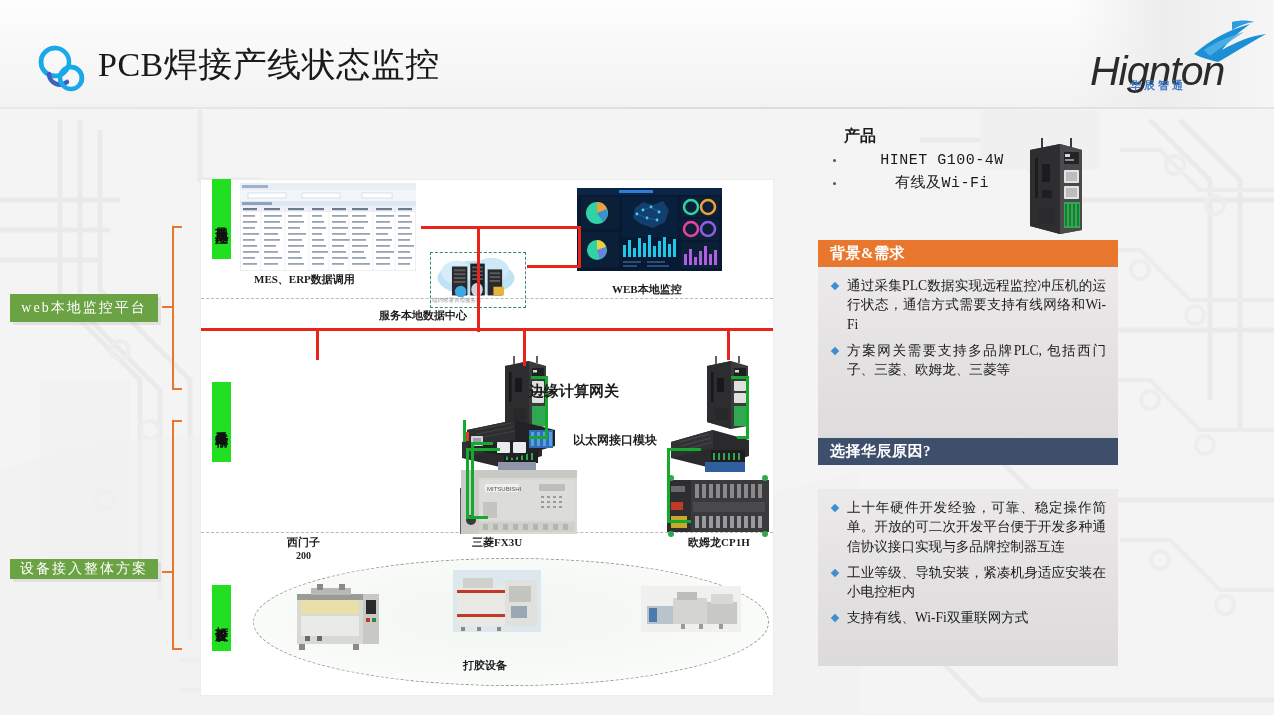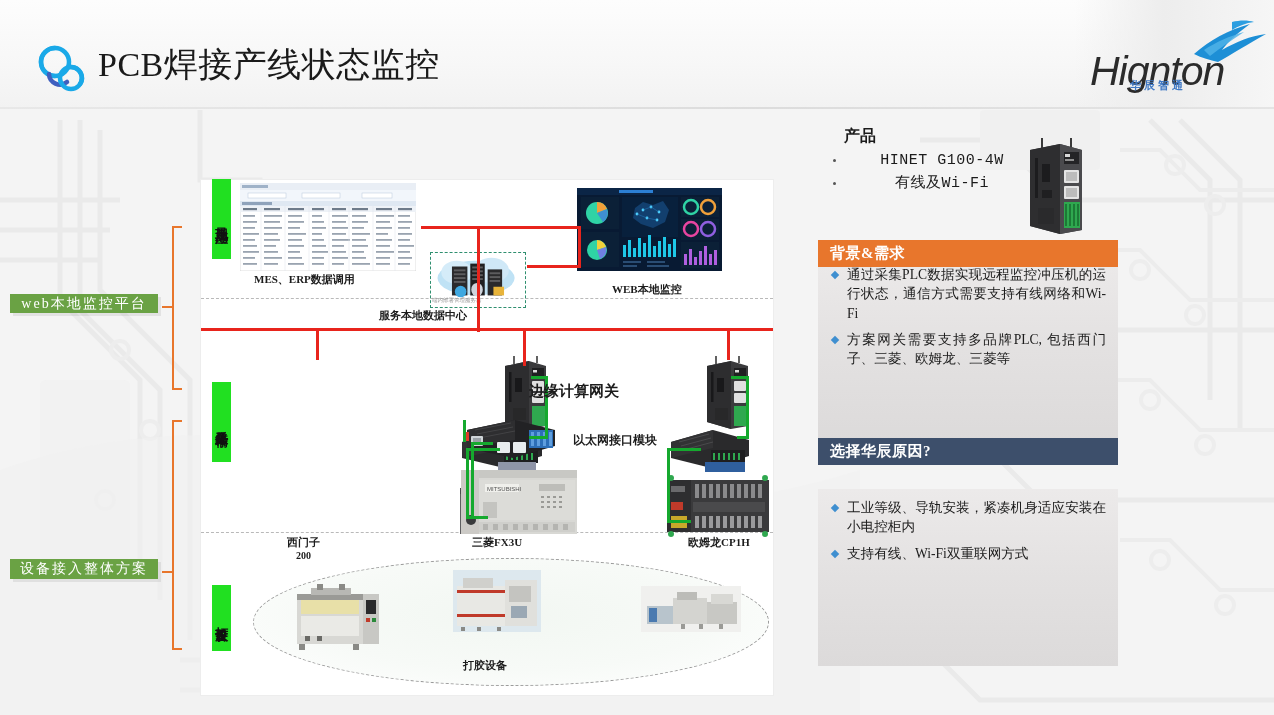--- a/index.html
+++ b/index.html
@@ -314,36 +314,37 @@
           <rect x="55" y="66" width="2" height="22"></rect>
       </g>
       <rect x="13" y="20" width="3" height="40" fill="#1c1c1e"></rect>
       <rect x="20" y="26" width="8" height="18" fill="#1c1c1e"></rect>
       <rect x="20" y="52" width="10" height="8" fill="#1f1f21"></rect>
       <rect x="16" y="70" width="16" height="16" fill="#2a2a2c"></rect>
     </svg>
   </div>
 
   <div class="sec-head orange" style="left:818px; top:240px; width:300px;">背景&amp;需求</div>
-  <div class="sec-body" style="left:818px; top:256px; width:300px; height:187px;">
+  <div class="sec-body" style="left:818px; top:267px; width:300px; height:187px;">
     <ul>
       <li>通过采集PLC数据实现远程监控冲压机的运行状态，通信方式需要支持有线网络和Wi-Fi</li>
       <li>方案网关需要支持多品牌PLC, 包括西门子、三菱、欧姆龙、三菱等</li>
     </ul>
   </div>
 
   <div class="sec-head blue" style="left:818px; top:438px; width:300px;">选择华辰原因?</div>
   <div class="sec-body" style="left:818px; top:489px; width:300px; height:177px;">
     <ul>
+      <li>上十年硬件开发经验，可靠、稳定操作简单。开放的可二次开发平台便于开发多种通信协议接口实现与多品牌控制器互连</li>
       <li>工业等级、导轨安装，紧凑机身适应安装在小电控柜内</li>
       <li>支持有线、Wi-Fi双重联网方式</li>
     </ul>
   </div>
 
-  <div class="green-chip" style="left:10px; top:294px; width:148px; height:19px;">web本地监控平台</div>
+  <div class="green-chip" style="left:10px; top:294px; width:148px; height:28px;">web本地监控平台</div>
   <div class="green-chip" style="left:10px; top:559px; width:148px; height:20px;">设备接入整体方案</div>
 
   <div class="bracket" style="left:172px; top:226px; width:10px; height:164px;"></div>
   <div class="bracket-tick" style="left:162px; top:306px; width:12px;"></div>
 
   <div class="bracket" style="left:172px; top:420px; width:10px; height:230px;"></div>
   <div class="bracket-tick" style="left:162px; top:571px; width:12px;"></div>
 
   <div class="vlabel" style="left:212px; top:179px; width:19px; height:80px;">呈现及应用</div>
   <div class="vlabel" style="left:212px; top:382px; width:19px; height:80px;">采集及传输</div>

